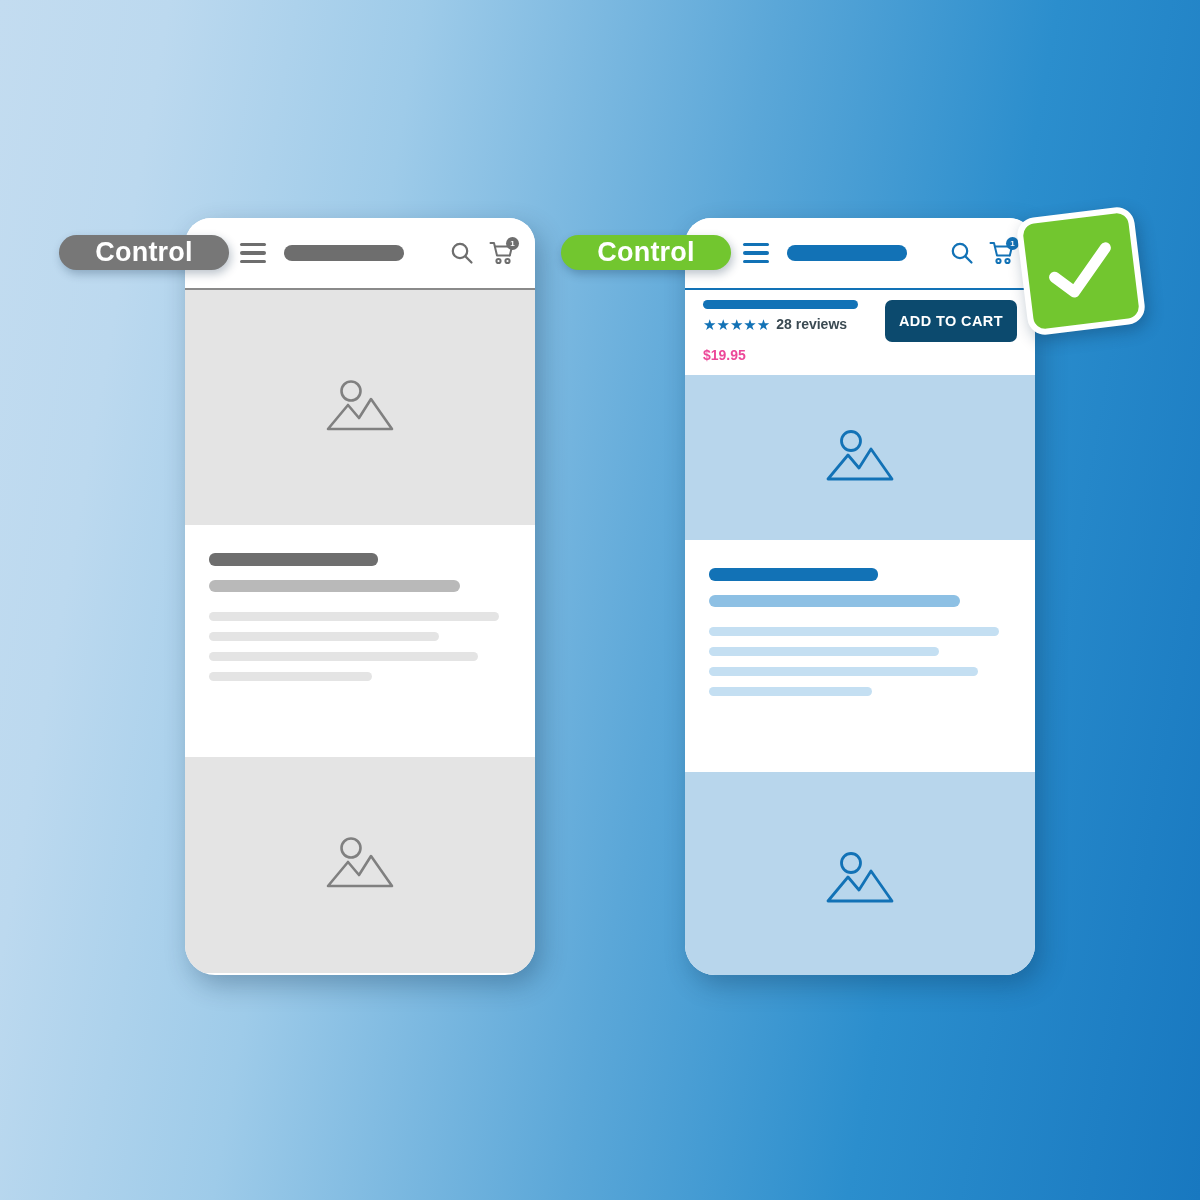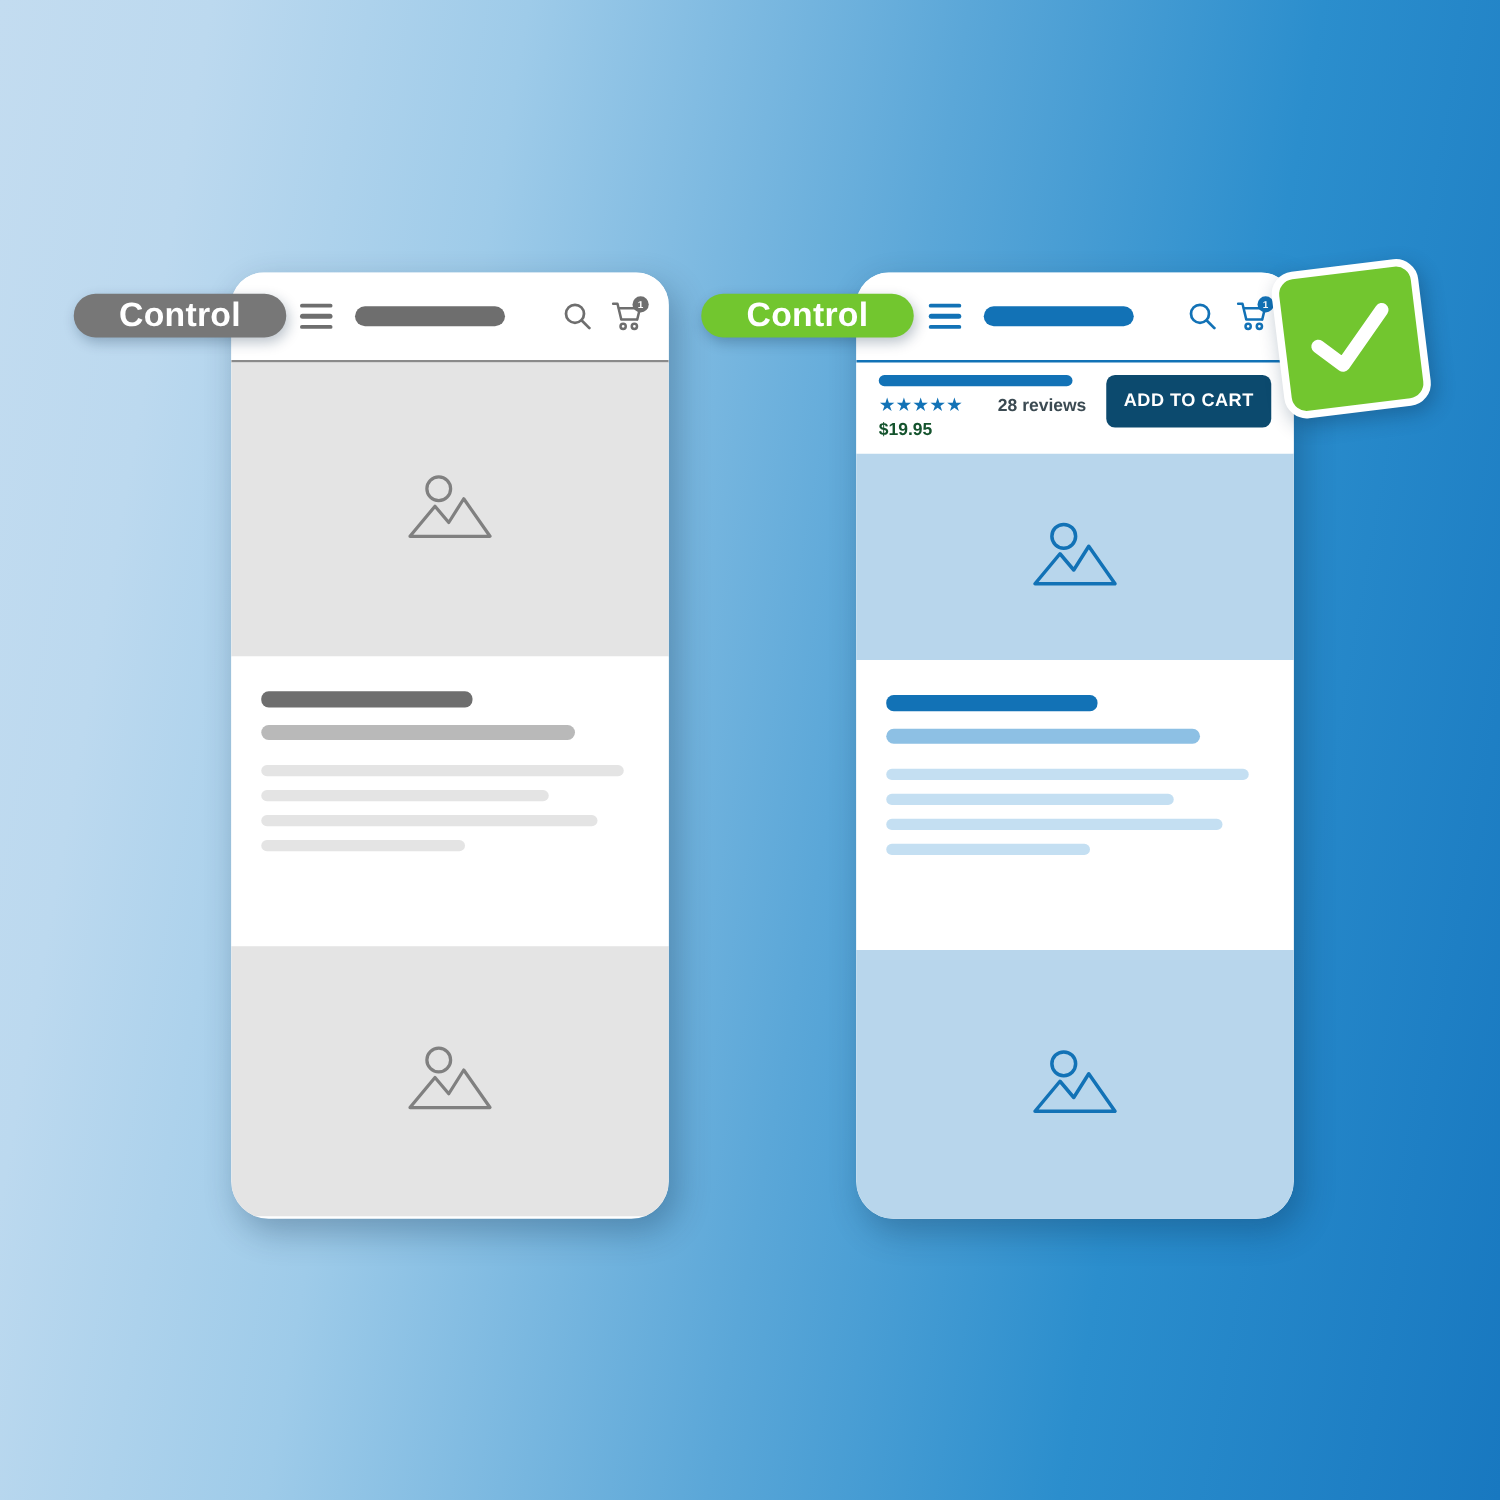--- a/index.html
+++ b/index.html
@@ -101,25 +101,24 @@
   .cta-left { flex: 1 1 auto; min-width: 0; }
   .cta-title-bar {
     height: 9px; width: 155px; border-radius: 5px;
     background: #1272b6; margin-bottom: 7px;
   }
   .stars-row { display: flex; align-items: center; gap: 6px; }
   .stars { display: flex; gap: 1px; color: #1272b6; font-size: 15px; line-height: 1; }
   .reviews-text {
     font-size: 14px; font-weight: bold; color: #3b4a52;
     white-space: nowrap;
-    margin-left: 22px;
   }
   .price-text {
-    font-size: 14px; font-weight: bold; color: #14532d;
-    margin-top: 3px;
+    font-size: 14px; font-weight: bold; color: #ec4899;
+    margin-top: 15px;
   }
   .add-cart-btn {
     flex: none;
     background: #0c4a6e; color: #fff;
     border: none; border-radius: 7px;
     padding: 13px 14px;
     font-family: "Liberation Sans", sans-serif;
     font-size: 14.5px; font-weight: bold;
     letter-spacing: .4px;
     white-space: nowrap;

